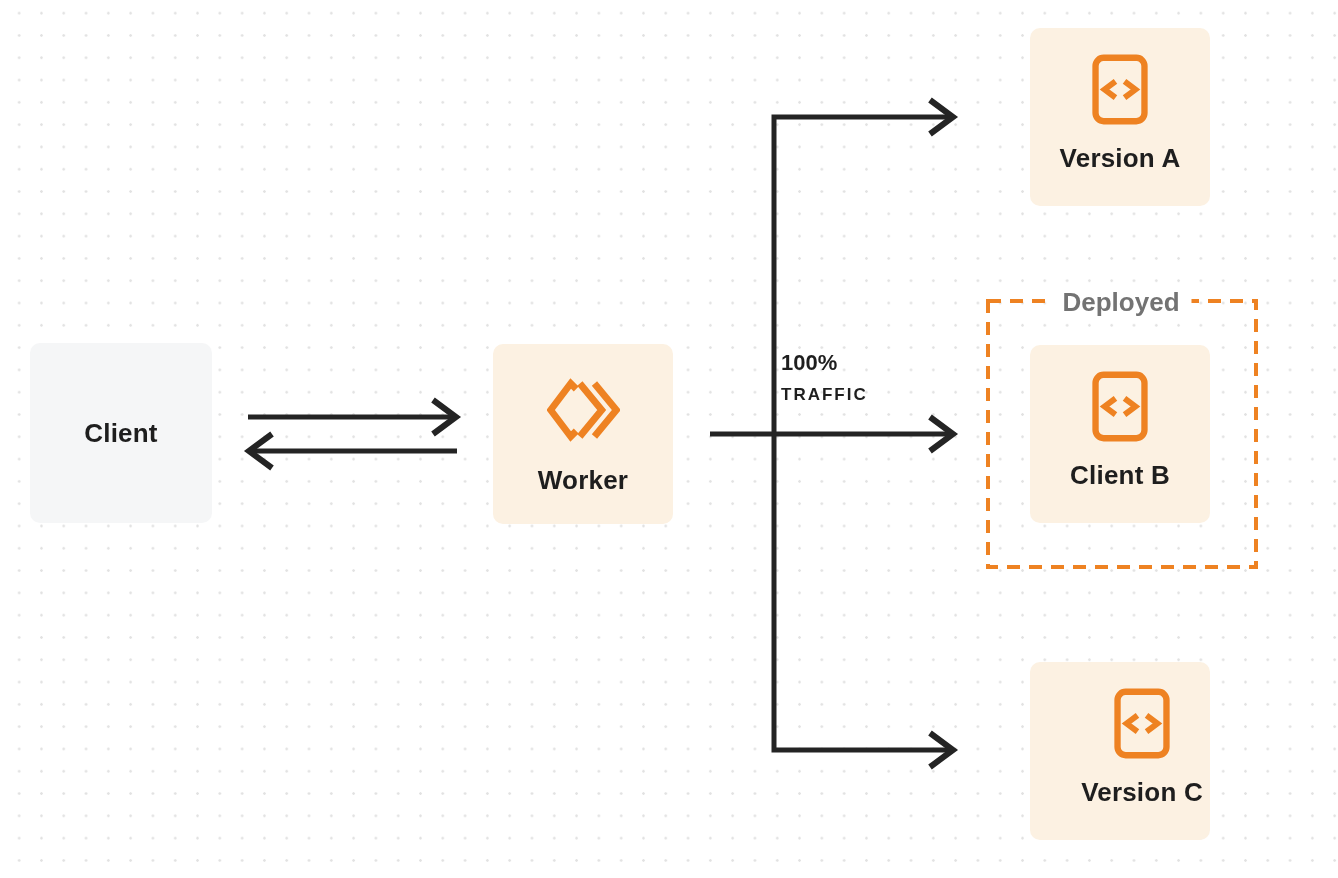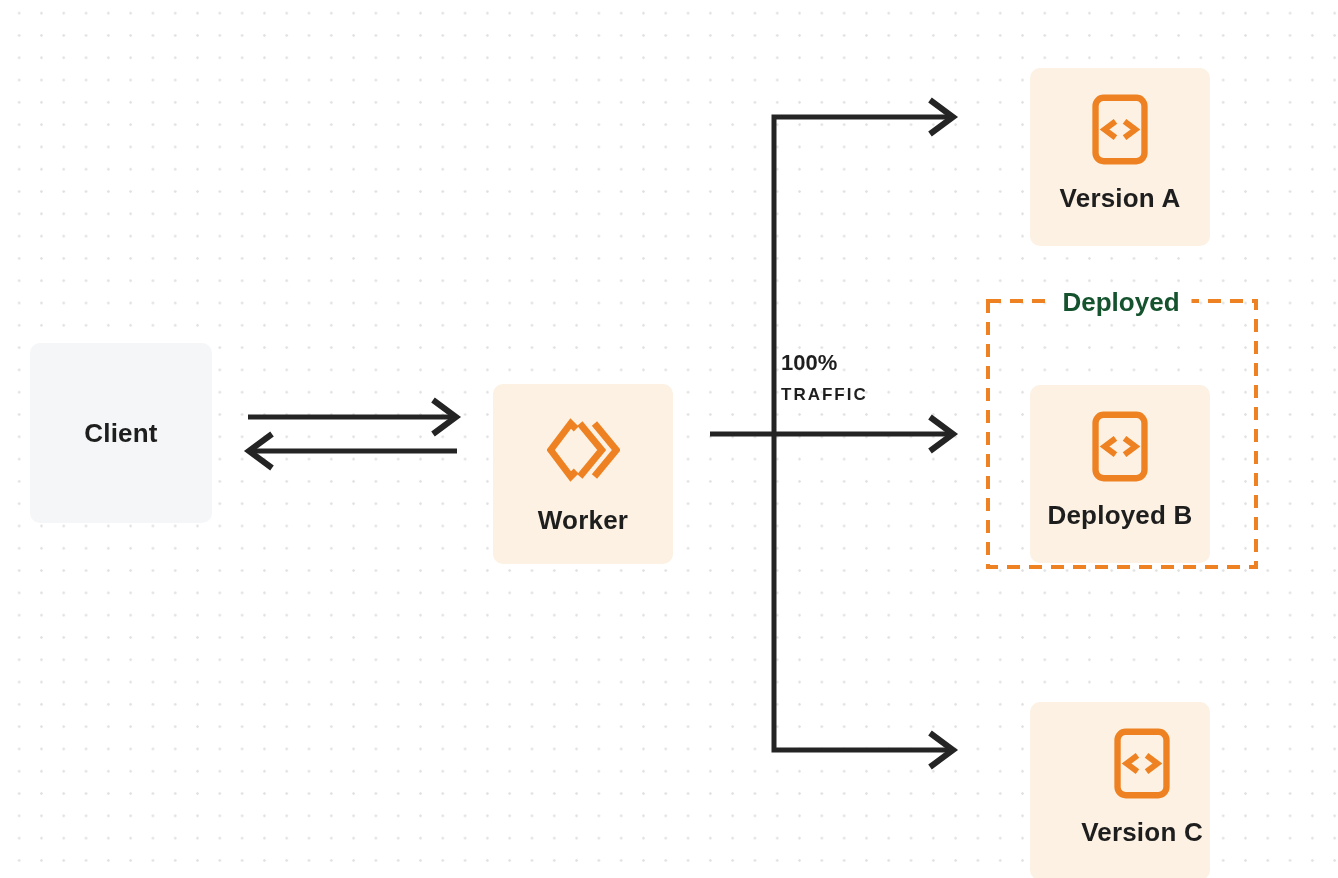--- a/index.html
+++ b/index.html
@@ -26,21 +26,21 @@
   }
   .node {
     position: absolute;
     border-radius: 10px;
     display: flex;
     flex-direction: column;
     align-items: center;
     box-sizing: border-box;
   }
   .node-gray { background: #f5f6f7; justify-content: center; }
-  .node-cream { background: #fcf1e2; margin-top: 40px; }
+  .node-cream { background: #fcf1e2; }
   .node-label {
     font-weight: bold;
     font-size: 26px;
     color: #1e1e1e;
     letter-spacing: 0.2px;
     white-space: nowrap;
   }
   .client-node  { left: 30px;  top: 343px; width: 182px; height: 180px; }
   .worker-node  { left: 493px; top: 344px; width: 180px; height: 180px; padding-top: 31px; }
   .worker-node .node-label { margin-top: 20px; }
@@ -52,21 +52,21 @@
   .icon-wrap { display: block; line-height: 0; }
   .deployed-label {
     position: absolute;
     left: 1121px;
     top: 302px;
     transform: translate(-50%, -50%);
     background: #ffffff;
     padding: 0 12px;
     font-weight: bold;
     font-size: 26px;
-    color: #14532d;
+    color: #737373;
     white-space: nowrap;
   }
   .traffic-label {
     position: absolute;
     left: 781px;
     top: 352px;
     width: 150px;
     text-align: left;
     color: #1e1e1e;
   }
@@ -128,21 +128,21 @@
   </div>
 
   <div class="node node-cream version-node version-b">
     <span class="icon-wrap">
       <svg width="58" height="73" viewBox="0 0 64 80" xmlns="http://www.w3.org/2000/svg" fill="none" stroke="#ee8222" stroke-linecap="butt" stroke-linejoin="miter">
         <rect x="5" y="5" width="54" height="70" rx="9" stroke-width="7"></rect>
         <polyline points="27,31 15,40 27,49" stroke-width="6.5"></polyline>
         <polyline points="37,31 49,40 37,49" stroke-width="6.5"></polyline>
       </svg>
     </span>
-    <span class="node-label">Deployed B</span>
+    <span class="node-label">Client B</span>
   </div>
 
   <div class="node node-cream version-node version-c">
     <span class="icon-wrap">
       <svg width="58" height="73" viewBox="0 0 64 80" xmlns="http://www.w3.org/2000/svg" fill="none" stroke="#ee8222" stroke-linecap="butt" stroke-linejoin="miter">
         <rect x="5" y="5" width="54" height="70" rx="9" stroke-width="7"></rect>
         <polyline points="27,31 15,40 27,49" stroke-width="6.5"></polyline>
         <polyline points="37,31 49,40 37,49" stroke-width="6.5"></polyline>
       </svg>
     </span>

